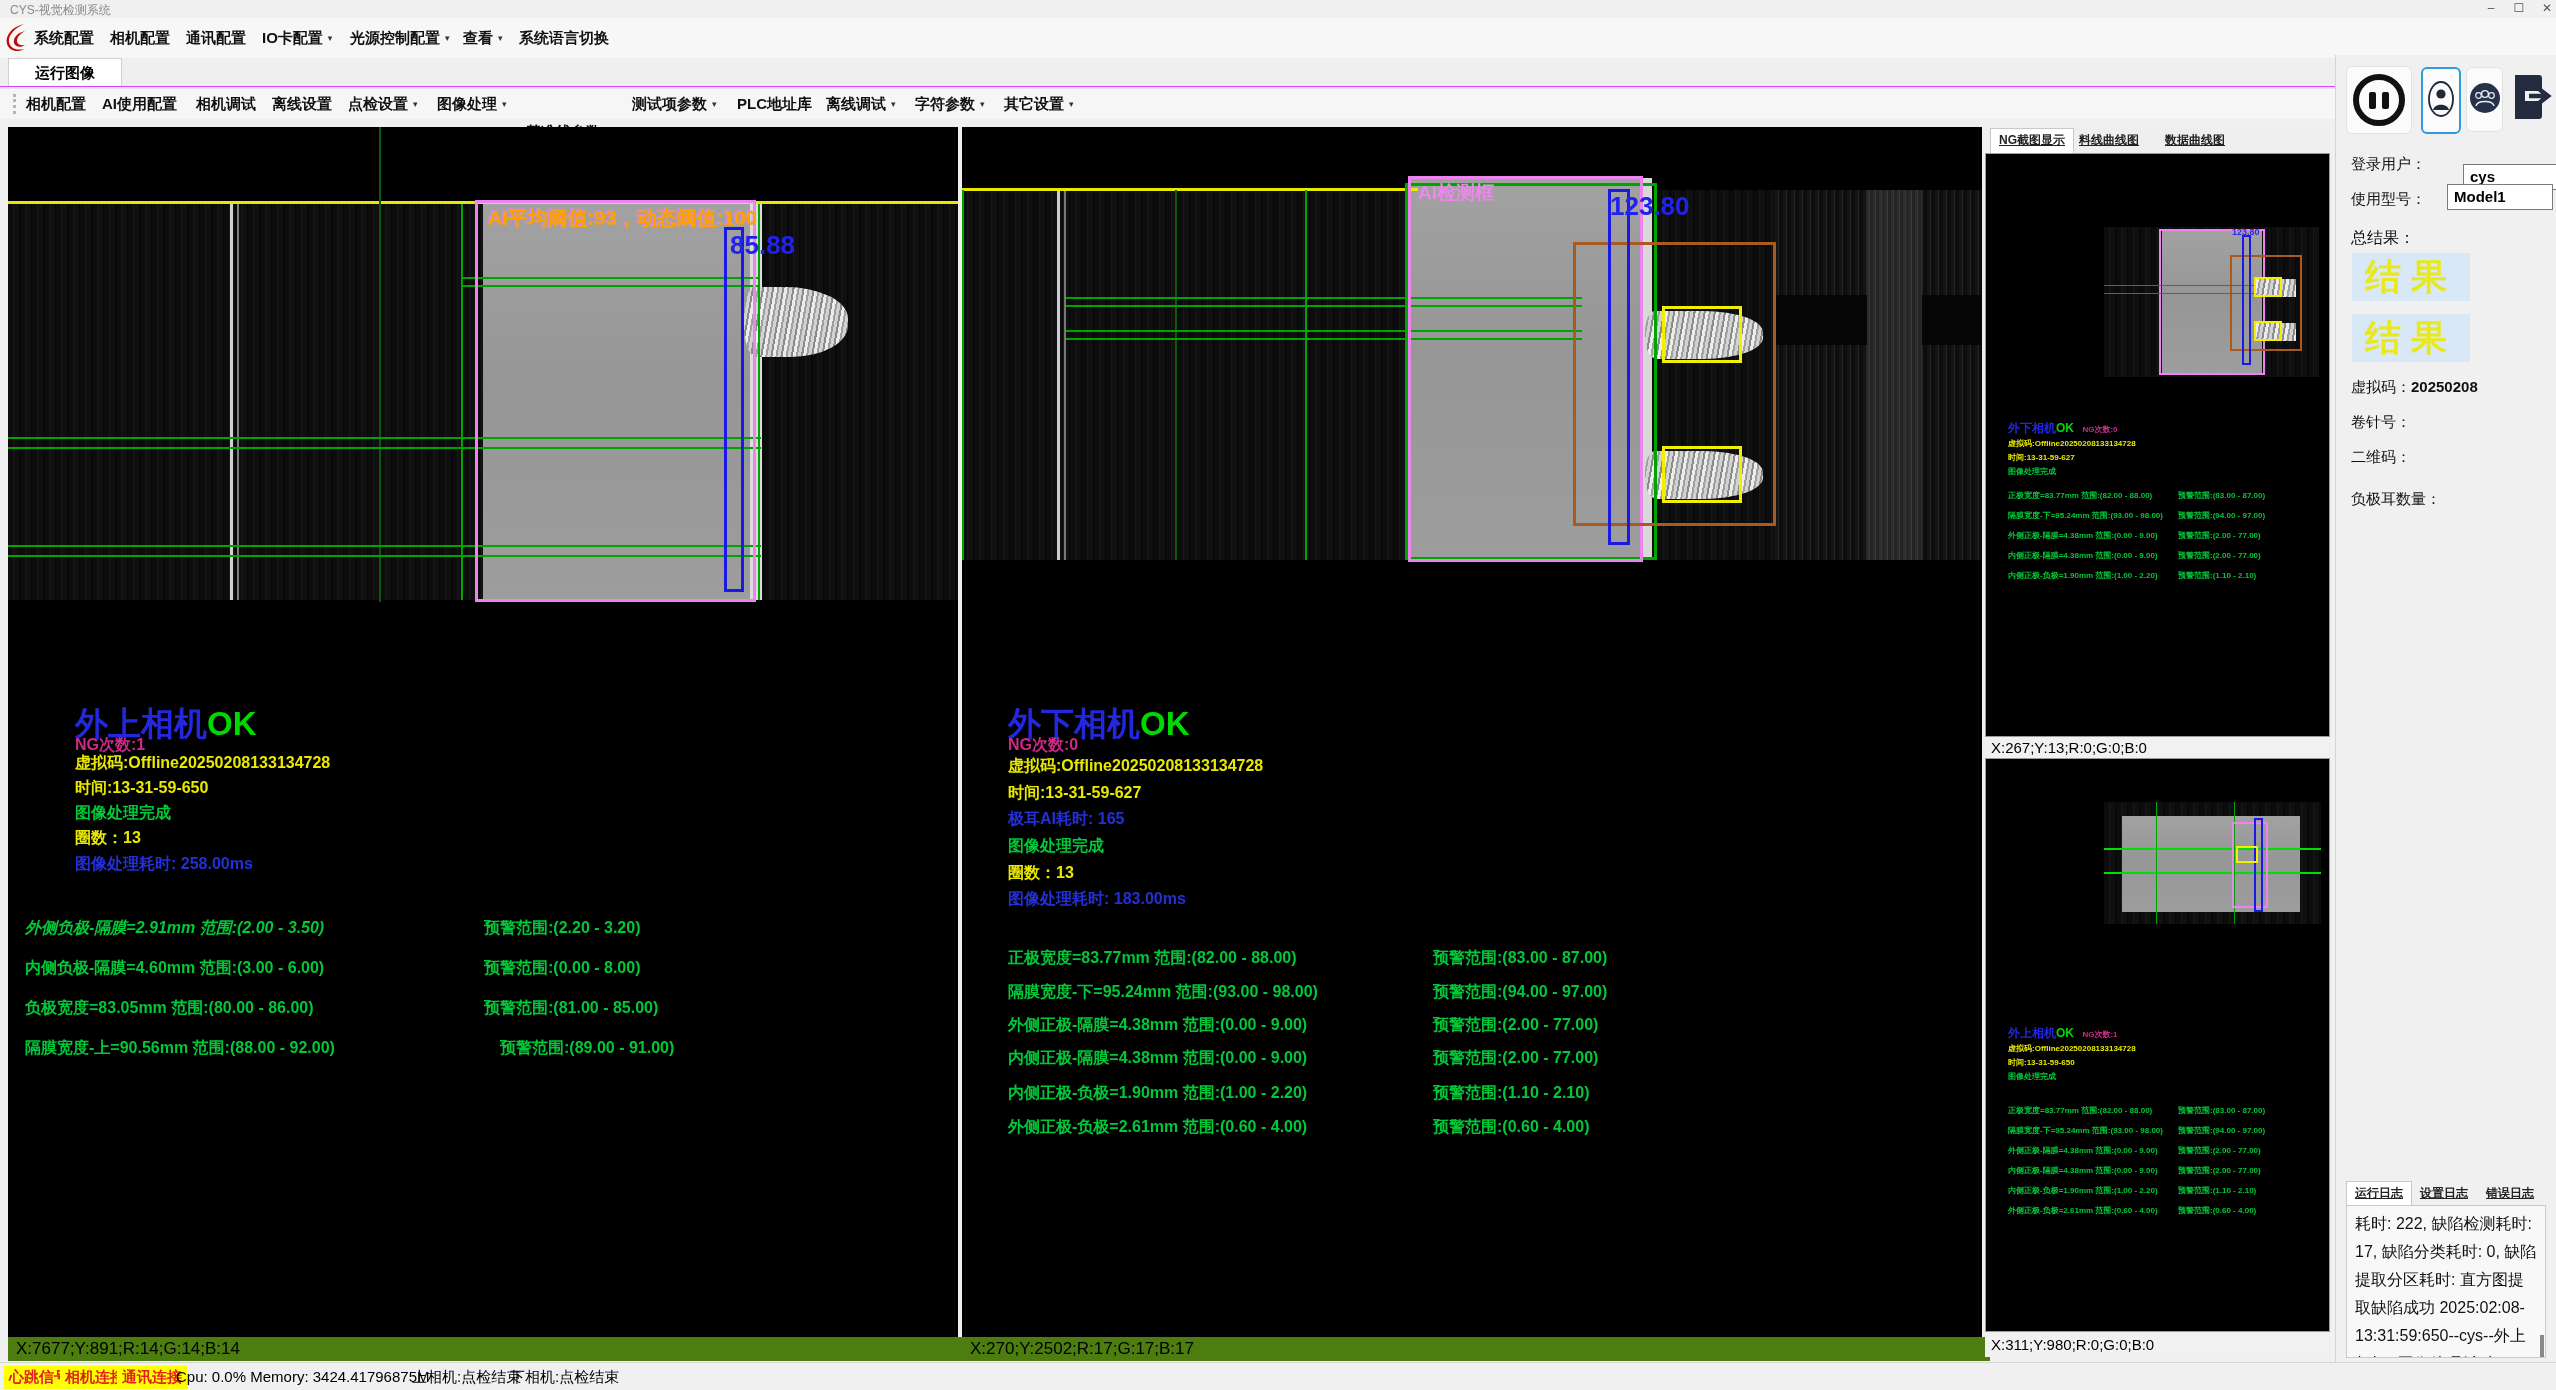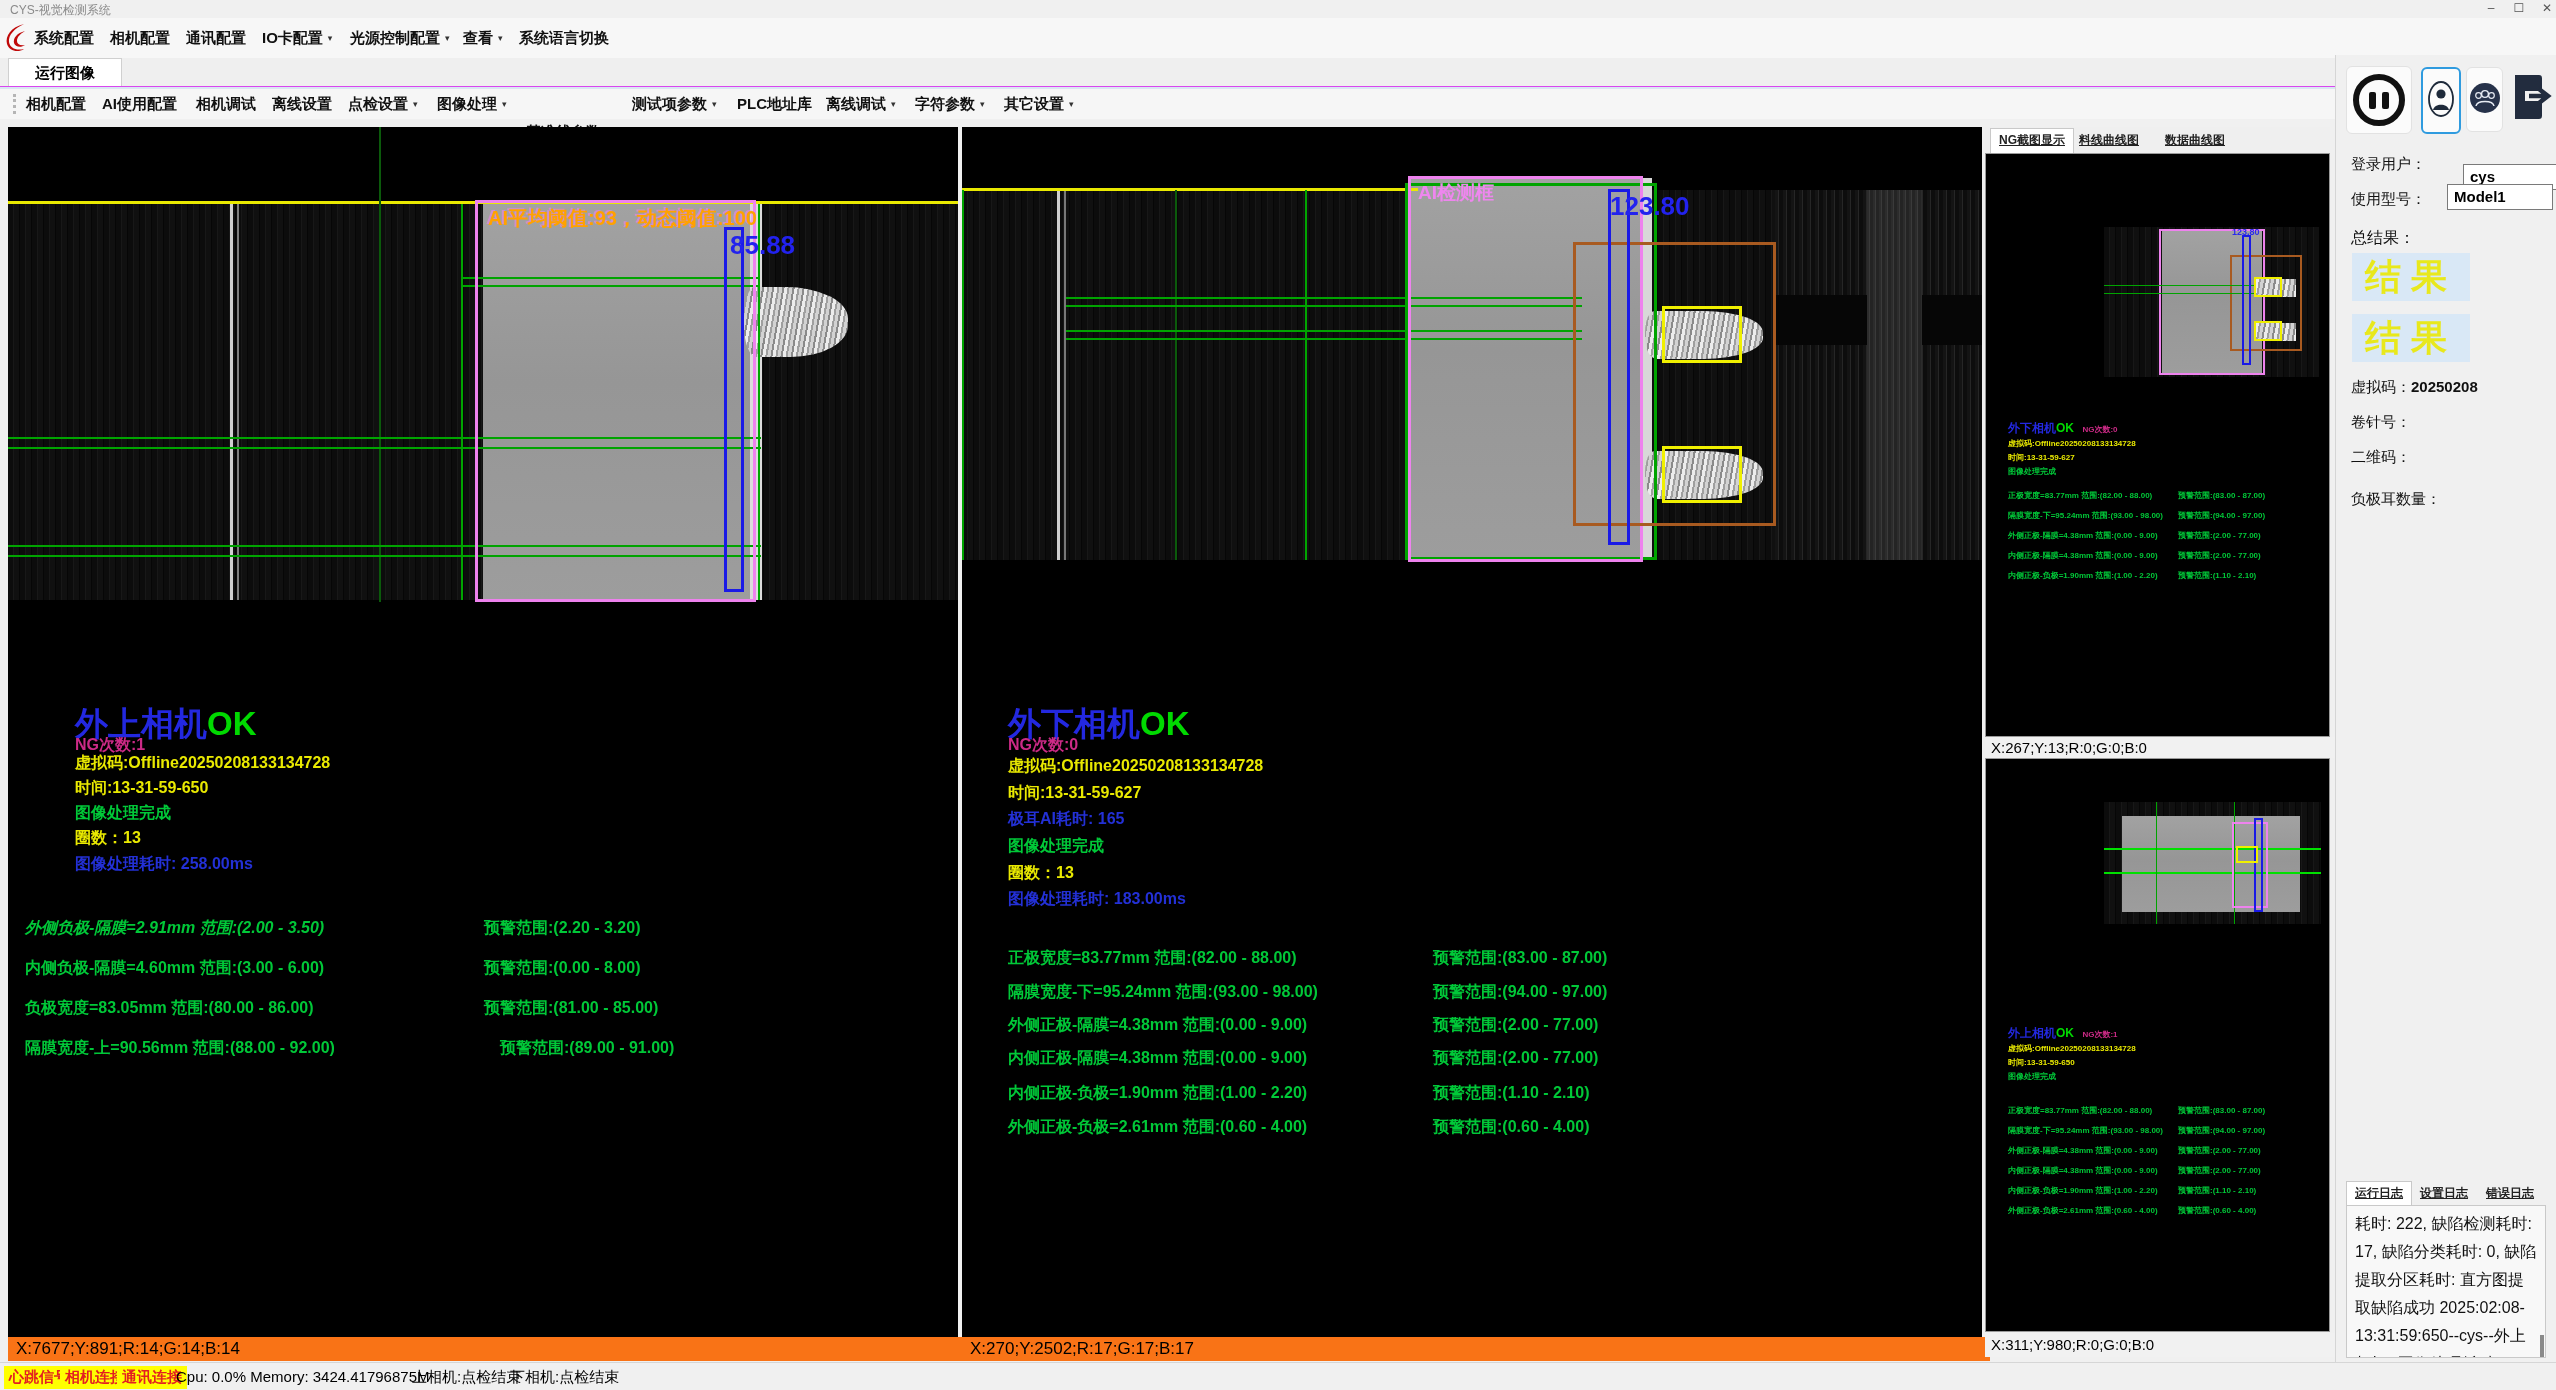--- a/index.html
+++ b/index.html
@@ -14,21 +14,21 @@
   .menu-item{top:11px;font-size:15px;font-weight:600;color:#111;white-space:nowrap;}
   .caret::after{content:"▾";font-size:9px;color:#333;margin-left:5px;vertical-align:2px;}
   .tabrow{left:0;top:58px;width:2556px;height:28px;background:#efefef;border-bottom:7px solid #d946ef;}
   .tab-active{left:8px;top:0;width:112px;height:27px;background:#fff;border:1px solid #d0d0d0;border-bottom:none;
               font-size:15px;font-weight:600;text-align:center;line-height:27px;}
   .toolbar{left:0;top:87px;width:2556px;height:30px;background:#f6f6f6;border-top:2px solid #d9e6f2;}
   .grip{left:13px;top:5px;height:20px;width:0;border-left:3px dotted #b5b5b5;}
   .tool-item{top:6px;font-size:15px;font-weight:600;color:#111;white-space:nowrap;}
   
   .campanel{background:#000;overflow:hidden;}
-  .statusstrip{background:#f97316;color:#000;font-size:17px;line-height:23px;padding-left:8px;white-space:nowrap;overflow:hidden;}
+  .statusstrip{background:#4d7c0f;color:#000;font-size:17px;line-height:23px;padding-left:8px;white-space:nowrap;overflow:hidden;}
   .tex-dark{background:repeating-linear-gradient(90deg,#0c0c0c 0 5px,#181818 5px 6px,#101010 6px 11px,#060606 11px 12px);}
   .tex-mach{background:repeating-linear-gradient(90deg,#141414 0 3px,#262626 3px 4px,#0d0d0d 4px 8px);}
   .film{background:linear-gradient(180deg,#a2a2a2,#969696 45%,#9d9d9d);}
   .metal{background:repeating-linear-gradient(100deg,#ececec 0 3px,#9f9f9f 3px 5px,#d2d2d2 5px 8px,#8a8a8a 8px 10px);}
   .hline{height:2px;background:#00a400;}
   .vline{width:2px;background:#00a400;}
   .ovl{white-space:nowrap;font-weight:bold;}
   .txt-green{color:#00c838;}
   .txt-yellow{color:#e9e900;}
   .txt-blue{color:#2330d6;}

